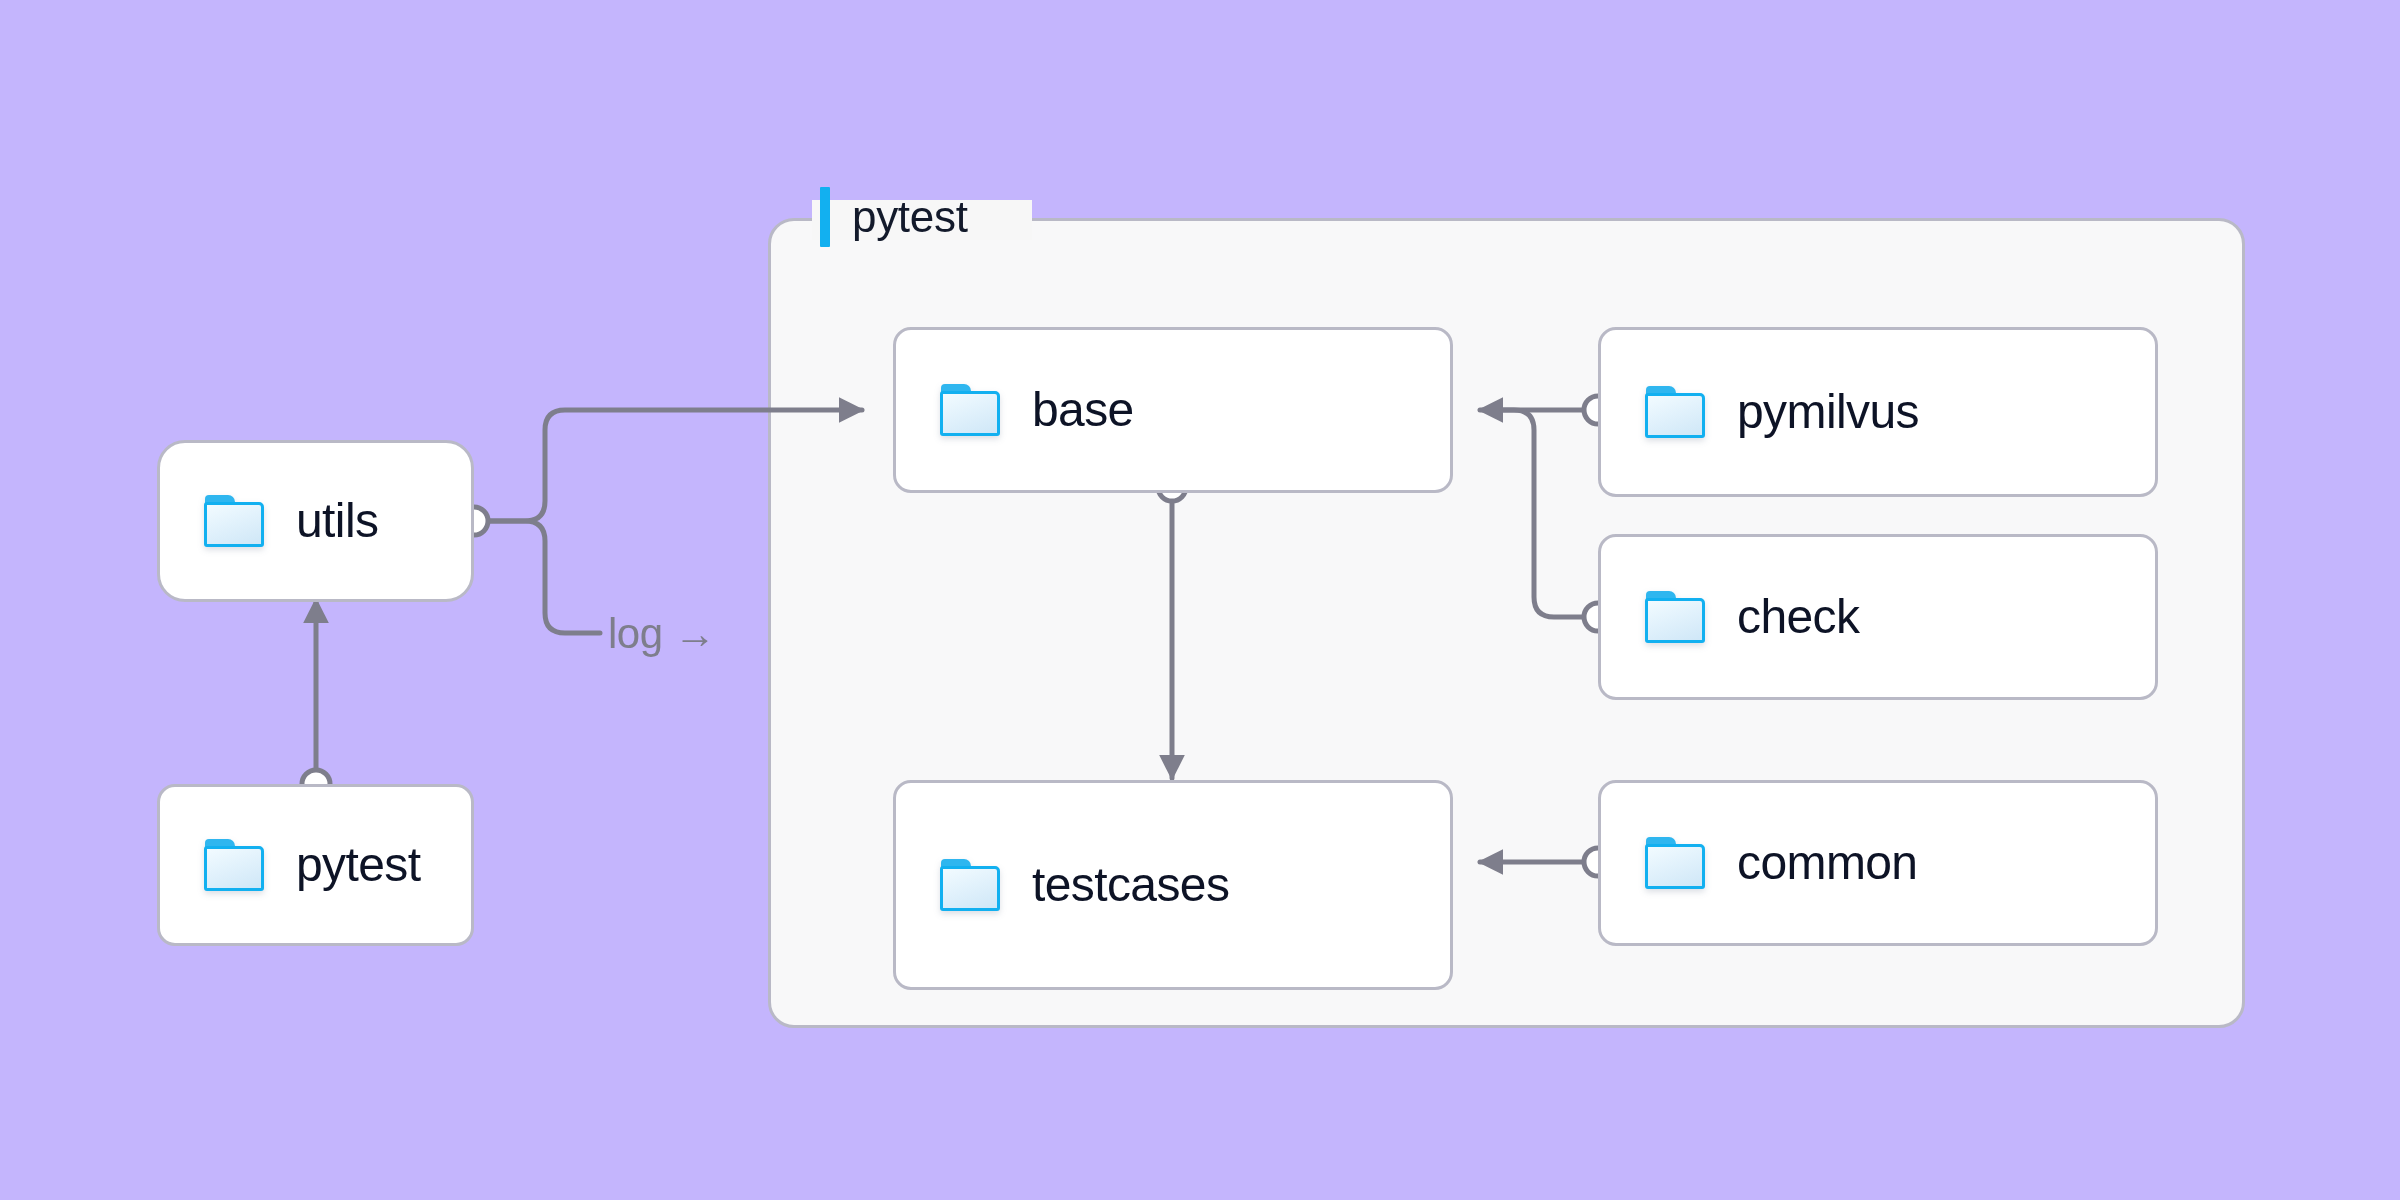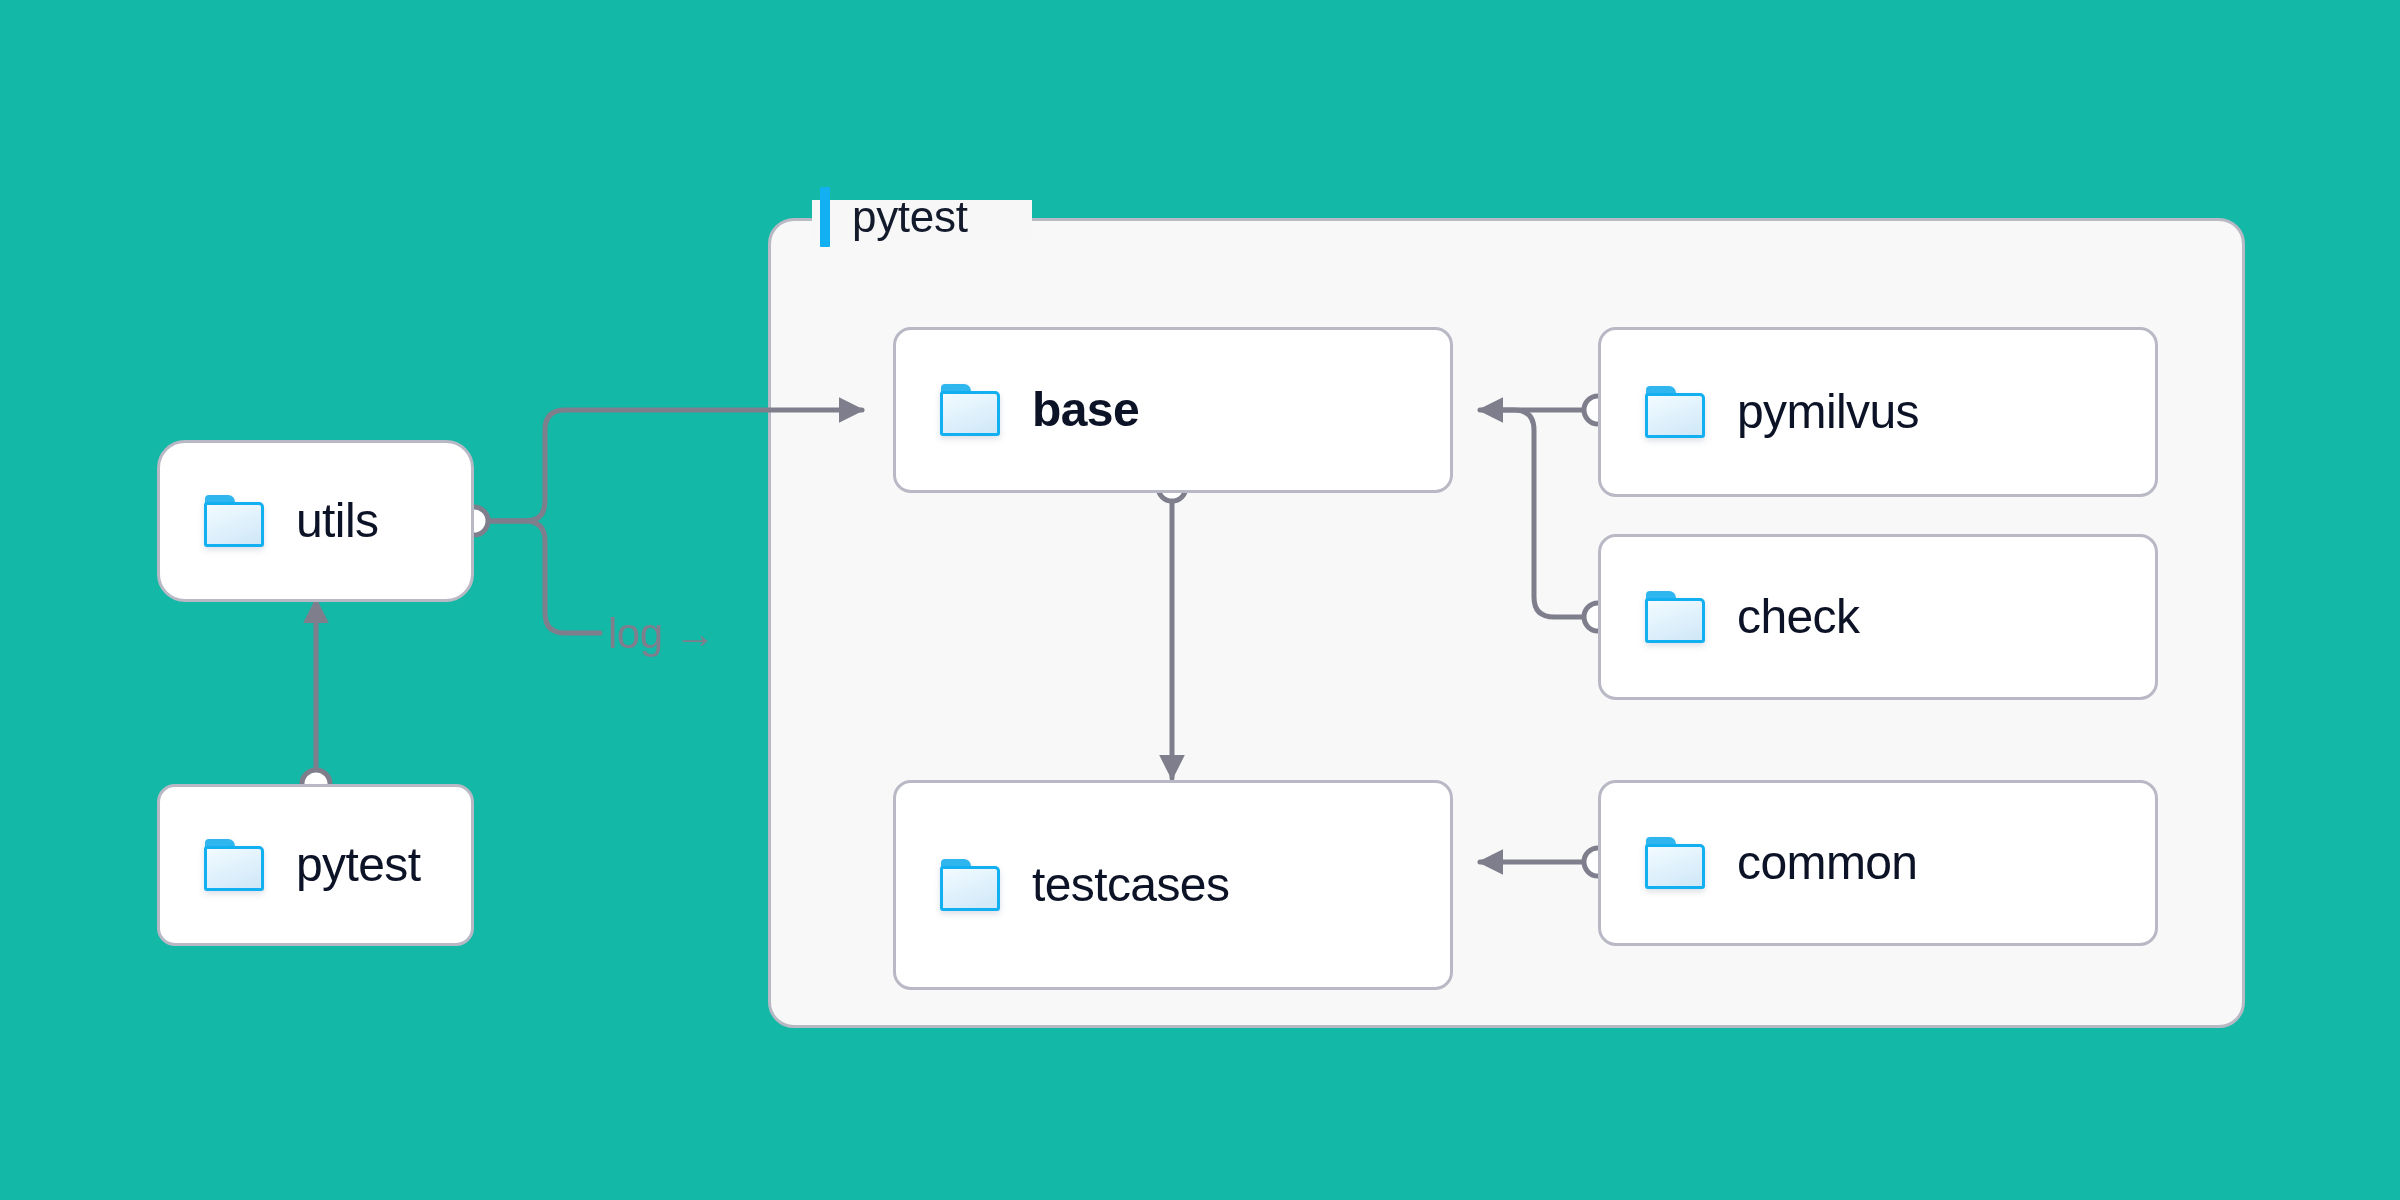--- a/index.html
+++ b/index.html
@@ -7,21 +7,21 @@
     padding: 0;
     background: #f7f7f7;
   }
   body {
     font-family: "Liberation Sans", sans-serif;
   }
   #canvas {
     position: relative;
     width: 2400px;
     height: 1200px;
-    background: #14b8a6;
+    background: #c4b5fd;
     overflow: hidden;
   }
 
   
   .group-box {
     position: absolute;
     left: 768px;
     top: 218px;
     width: 1477px;
     height: 810px;
@@ -201,21 +201,21 @@
   </div>
 
   <div class="node" style="left:157px; top:784px; width:317px; height:162px;">
     <span class="folder">
       <span class="tab"></span>
         <span class="body"></span>
     </span>
     <span class="node-label">pytest</span>
   </div>
 
-  <div class="node" style="left:893px; top:327px; width:560px; height:166px;font-weight:bold;">
+  <div class="node" style="left:893px; top:327px; width:560px; height:166px;">
     <span class="folder">
       <span class="tab"></span>
         <span class="body"></span>
     </span>
     <span class="node-label">base</span>
   </div>
 
   <div class="node" style="left:893px; top:780px; width:560px; height:210px;">
     <span class="folder">
       <span class="tab"></span>

